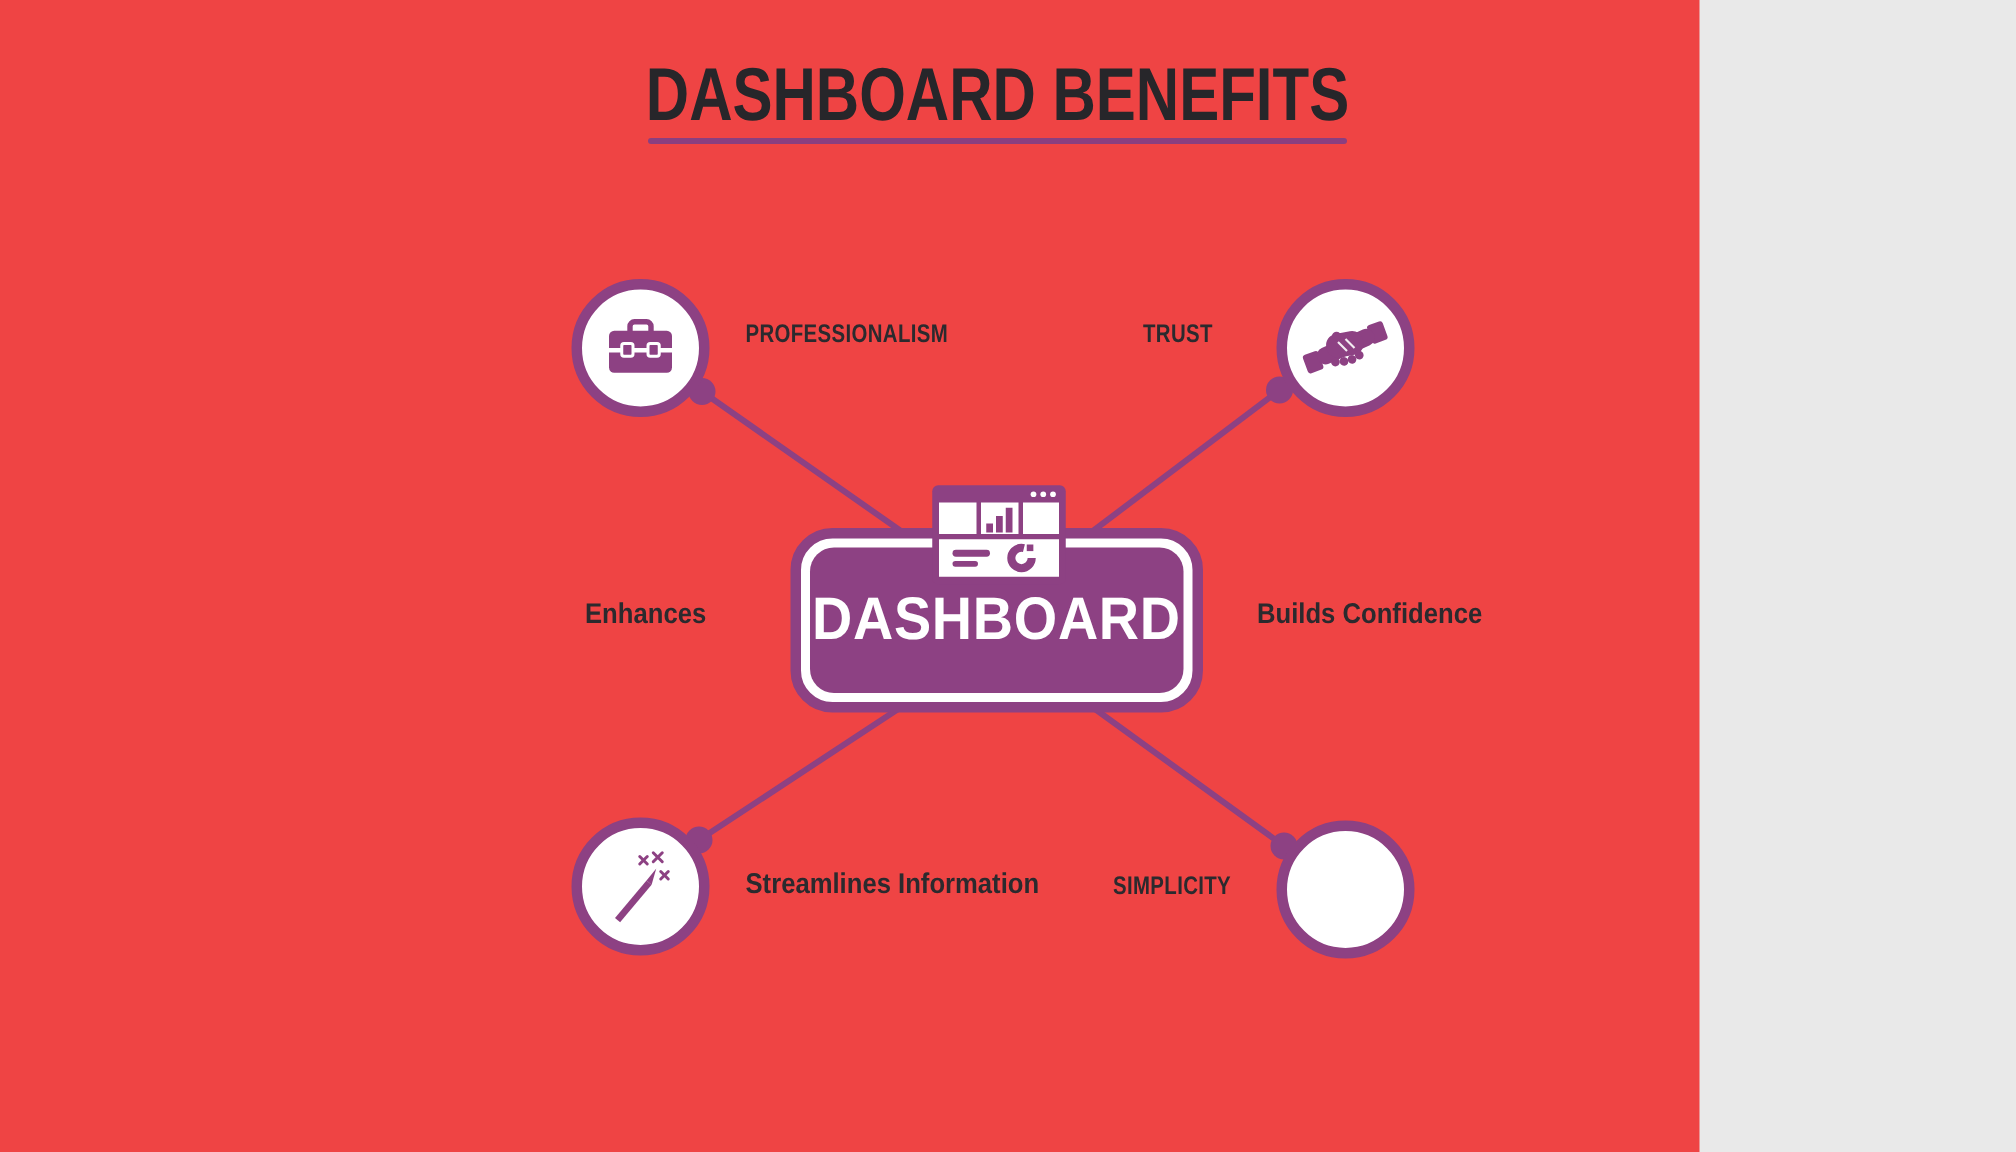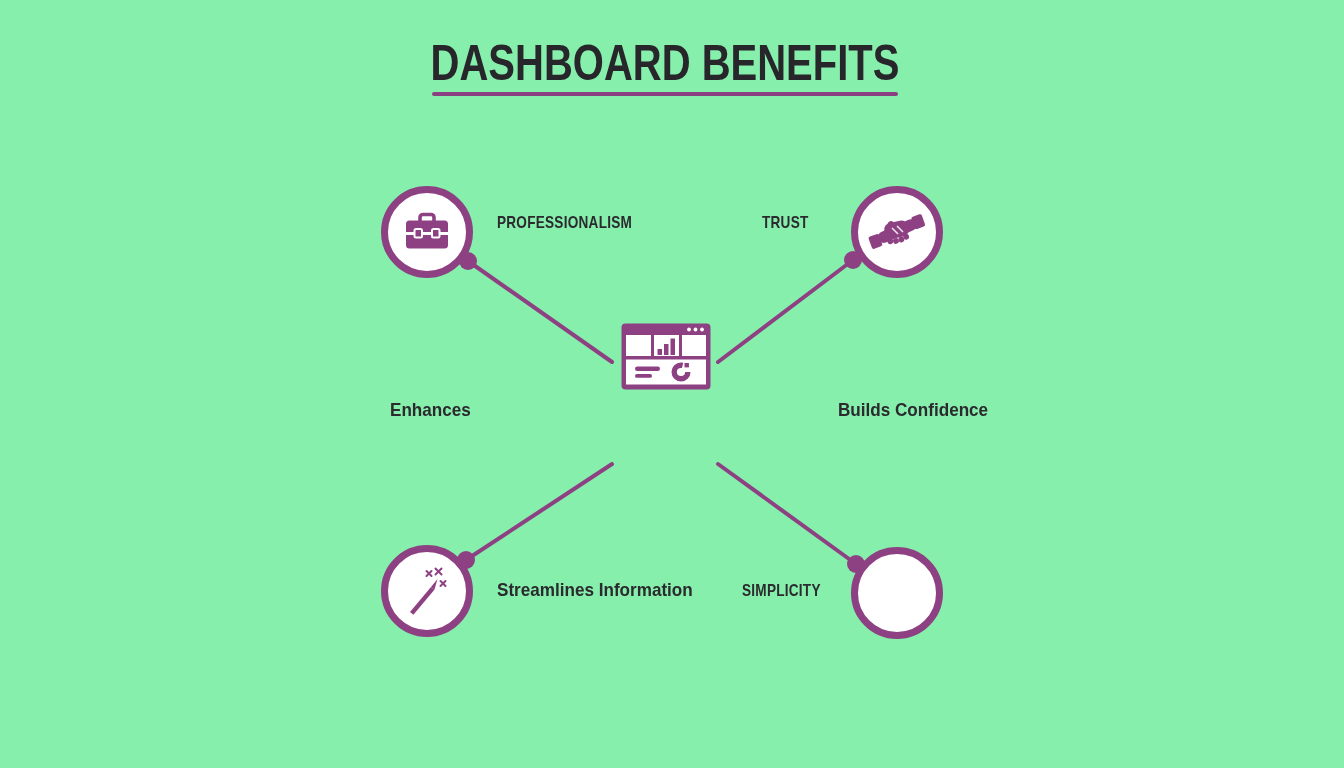--- a/index.html
+++ b/index.html
@@ -1,18 +1,18 @@
 <!DOCTYPE html>
 <html><head>
 <meta charset="utf-8">
 <style>
   html,body{margin:0;padding:0;background:#e9e9e9;}
   .page{
-    position:relative;width:1344px;height:768px;overflow:hidden;
-    background:#86efac;
+    position:relative;width:1133px;height:768px;overflow:hidden;
+    background:#ef4444;
     font-family:"Liberation Sans", sans-serif;
   }
   
   .title{
     position:absolute;left:665px;top:34px;
     transform:translateX(-50%) scaleX(0.80);
     font-size:50px;font-weight:bold;letter-spacing:0px;
     color:#27262a;white-space:nowrap;
   }
   .title-underline{
@@ -124,20 +124,25 @@
         <line x1="34.5" y1="3.5" x2="40.5" y2="9.5"></line>
         <line x1="40.5" y1="3.5" x2="34.5" y2="9.5"></line>
         <line x1="39.5" y1="16" x2="44.5" y2="21"></line>
         <line x1="44.5" y1="16" x2="39.5" y2="21"></line>
       </g>
     </svg>
   </div>
 
   <div class="node-circle node-br"></div>
 
+  <div class="center-box">
+    <div class="center-inner">
+      <span class="center-label">DASHBOARD</span>
+    </div>
+  </div>
 
   <svg class="mini-window" width="90" height="67" viewBox="0 0 90 67">
     <rect x="0.5" y="0.5" width="89" height="66" rx="4" fill="#8d4183"></rect>
     <circle cx="68" cy="6.5" r="1.9" fill="#ffffff"></circle>
     <circle cx="74.5" cy="6.5" r="1.9" fill="#ffffff"></circle>
     <circle cx="81" cy="6.5" r="1.9" fill="#ffffff"></circle>
     <rect x="5" y="12" width="25" height="21" fill="#ffffff"></rect>
     <rect x="33" y="12" width="25" height="21" fill="#ffffff"></rect>
     <rect x="61" y="12" width="24" height="21" fill="#ffffff"></rect>
     <rect x="5" y="36.5" width="80" height="25" fill="#ffffff"></rect>

